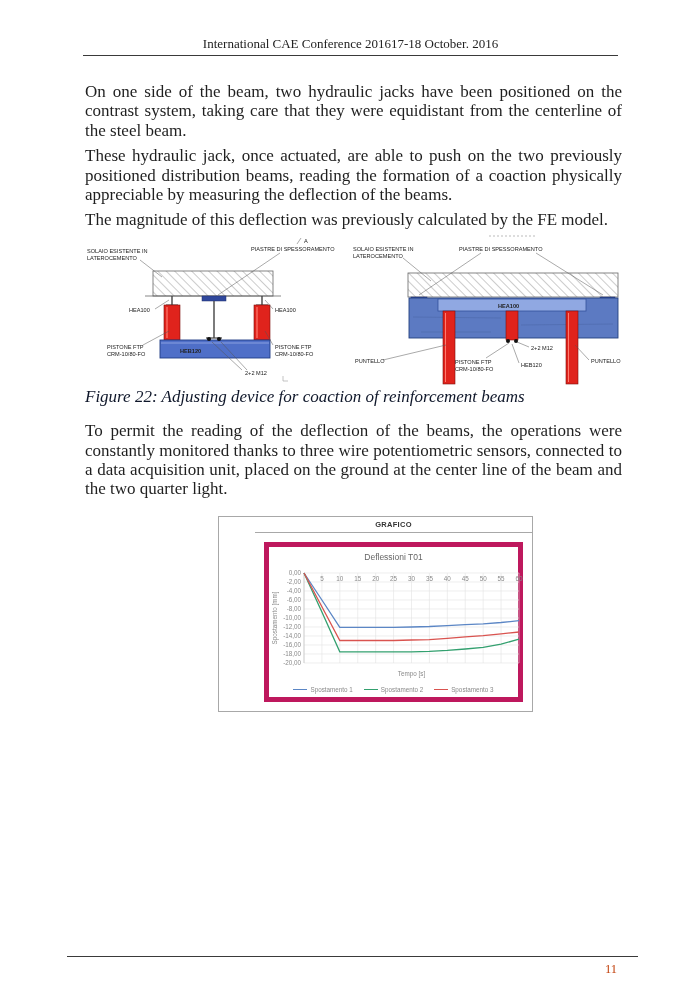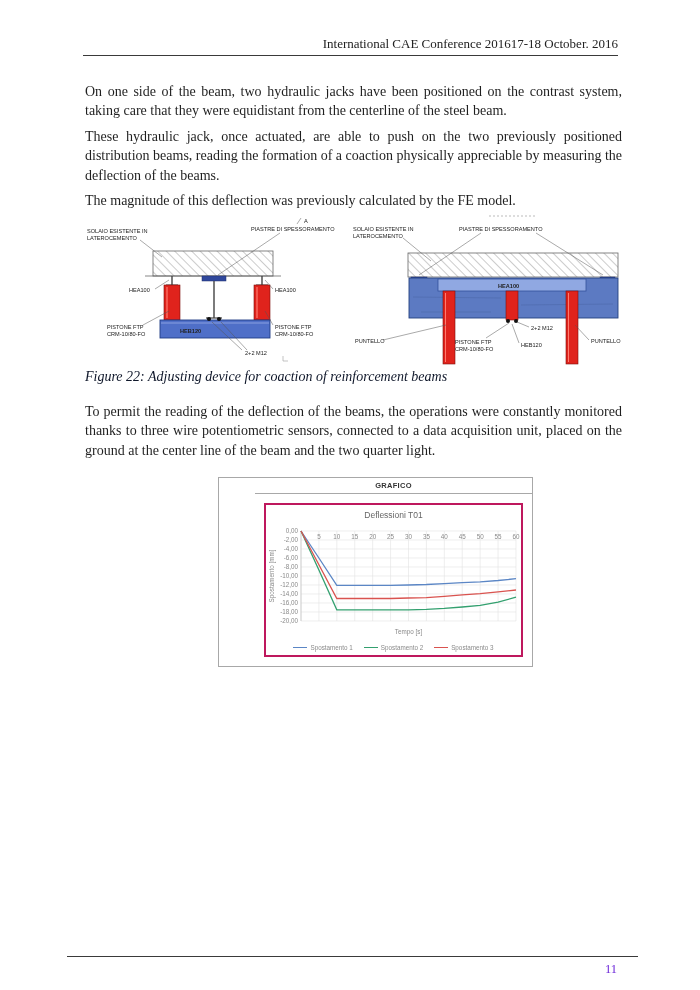--- a/index.html
+++ b/index.html
@@ -1,49 +1,49 @@
 <!DOCTYPE html>
 <html><head>
 <meta charset="utf-8">
 <style>
   html,body{margin:0;padding:0;background:#888;}
   .page{position:relative;width:700px;height:990px;background:#fff;margin:0 auto;overflow:hidden;
         font-family:"Liberation Serif",serif;color:#1f1f1f;}
   
-  .header{position:absolute;top:36px;left:83px;right:82px;display:flex;justify-content:flex-end;
+  .header{position:absolute;top:36px;left:83px;right:82px;display:flex;justify-content:center;
           border-bottom:1.2px solid #3a3a3a;padding-bottom:3px;font-size:13px;color:#222;}
   
   .content{position:absolute;top:82px;left:85px;right:78px;}
-  .content p{margin:0 0 6px;text-align:justify;font-size:14px;line-height:19.4px;}
+  .content p{margin:0 0 6px;text-align:justify;font-size:17px;line-height:19.4px;}
   #p3{margin-bottom:3px;}
   
   .figure22{display:flex;gap:8px;align-items:flex-start;margin:2px 0 2px;}
   .diag-svg{display:block;}
   .diag-label{font-family:"Liberation Sans",sans-serif;font-size:5.6px;fill:#222;}
   .caption{font-style:italic;text-align:center;font-size:13px;color:#0f172a;margin:0;}
   #caption22{margin-bottom:15px;}
   #p4{margin-bottom:0;}
   
   .chart-outer{margin:17px 0 0 133px;width:277px;border:1px solid #a8a8a8;background:#fff;padding-left:36px;}
   .chart-header{border-bottom:1px solid #a8a8a8;text-align:center;padding:3px 0;
                 font-family:"Liberation Sans",sans-serif;font-size:7.5px;font-weight:bold;
                 letter-spacing:.3px;color:#333;}
-  .chart-inner{margin:9px;border:2px solid #be185d;padding:3px 1px 4px;}
+  .chart-inner{margin:9px;border:5px solid #be185d;padding:3px 1px 4px;}
   .chart-title{text-align:center;font-family:"Liberation Sans",sans-serif;font-size:8.5px;
                color:#666;margin:2px 0 2px;}
   .tick{font-family:"Liberation Sans",sans-serif;font-size:6.3px;fill:#8a8a8a;}
   .legend{display:flex;justify-content:center;gap:11px;margin-top:2px;}
   .legend-item{display:flex;align-items:center;gap:3px;}
   .legend-swatch{display:inline-block;width:14px;height:0;border-top:1.4px solid #000;}
   .legend-label{font-family:"Liberation Sans",sans-serif;font-size:6.3px;color:#8a8a8a;}
   #caption23{margin-top:9px;}
   #p5{margin-top:4px;}
   
   .footer-rule{position:absolute;top:956px;left:67px;right:62px;border-top:1.3px solid #3a3a3a;}
-  .footer-page{position:absolute;top:962px;right:83px;font-size:12.5px;color:#6d28d9;}
+  .footer-page{position:absolute;top:962px;right:83px;font-size:12.5px;color:#c2410c;}
 </style>
 </head>
 <body>
 
 <div class="page">
 
   <div class="header">
     <span>International CAE Conference 2016</span>
     <span>17-18 October. 2016</span>
   </div>

